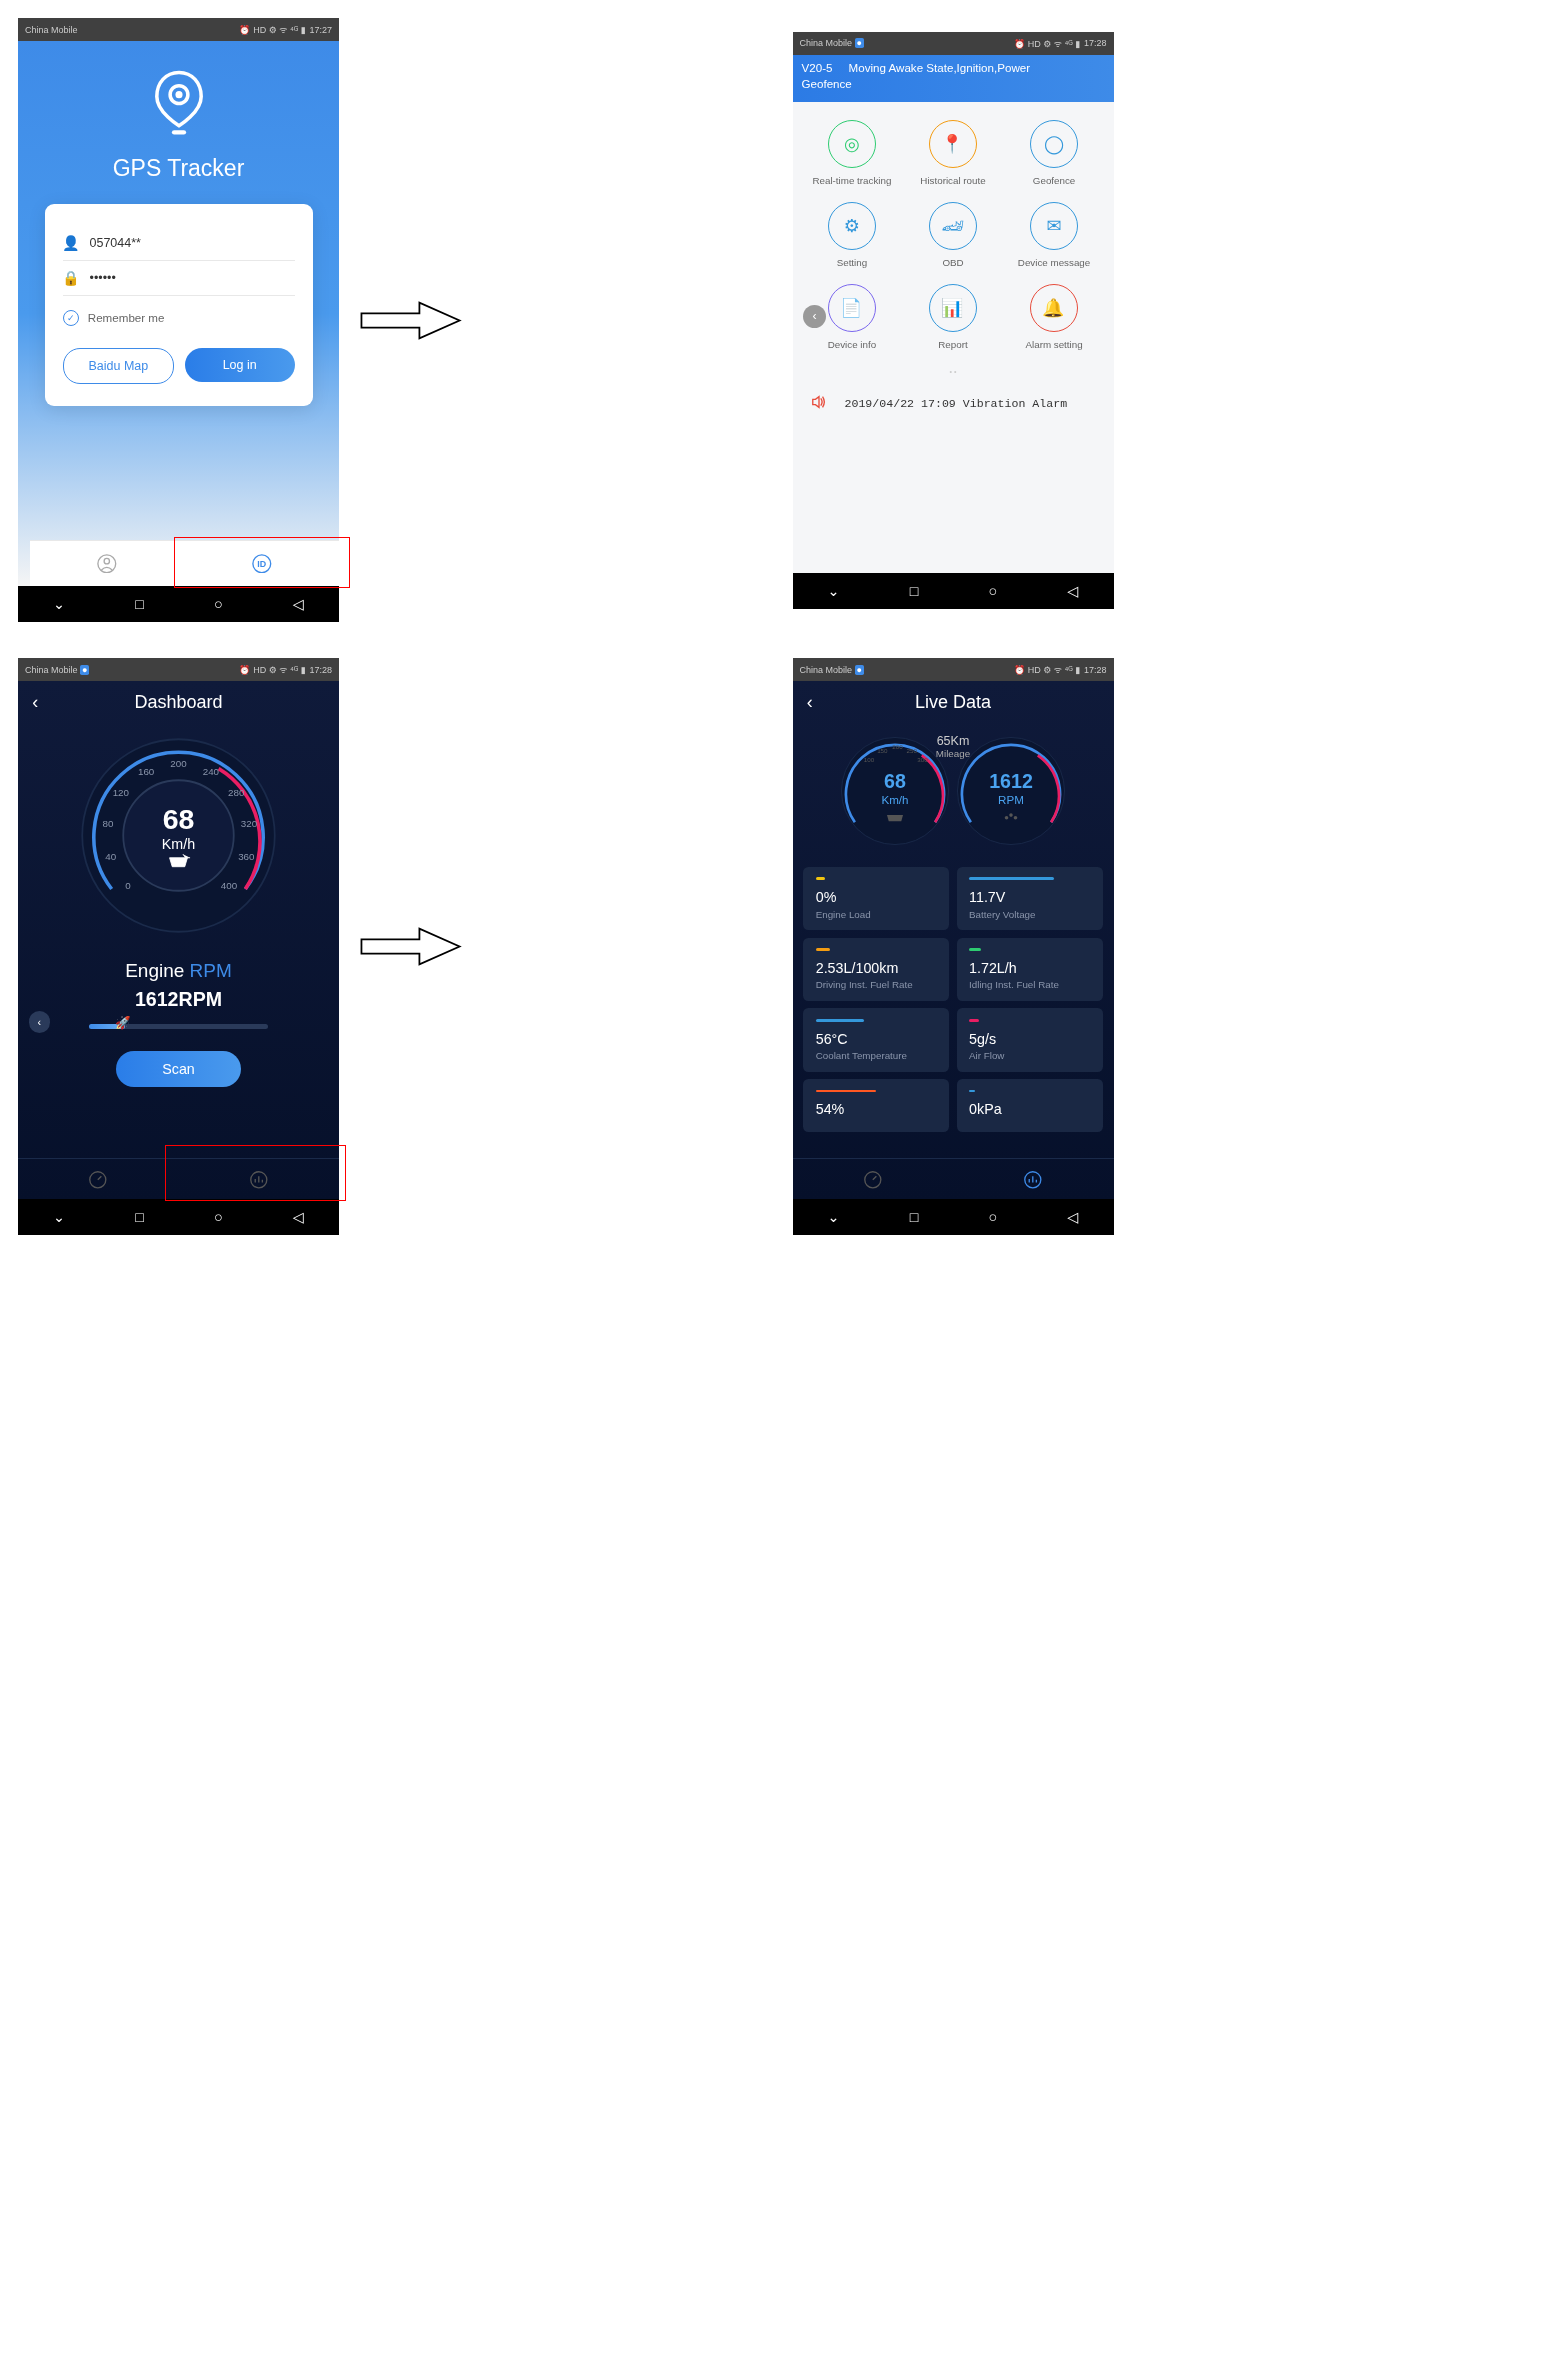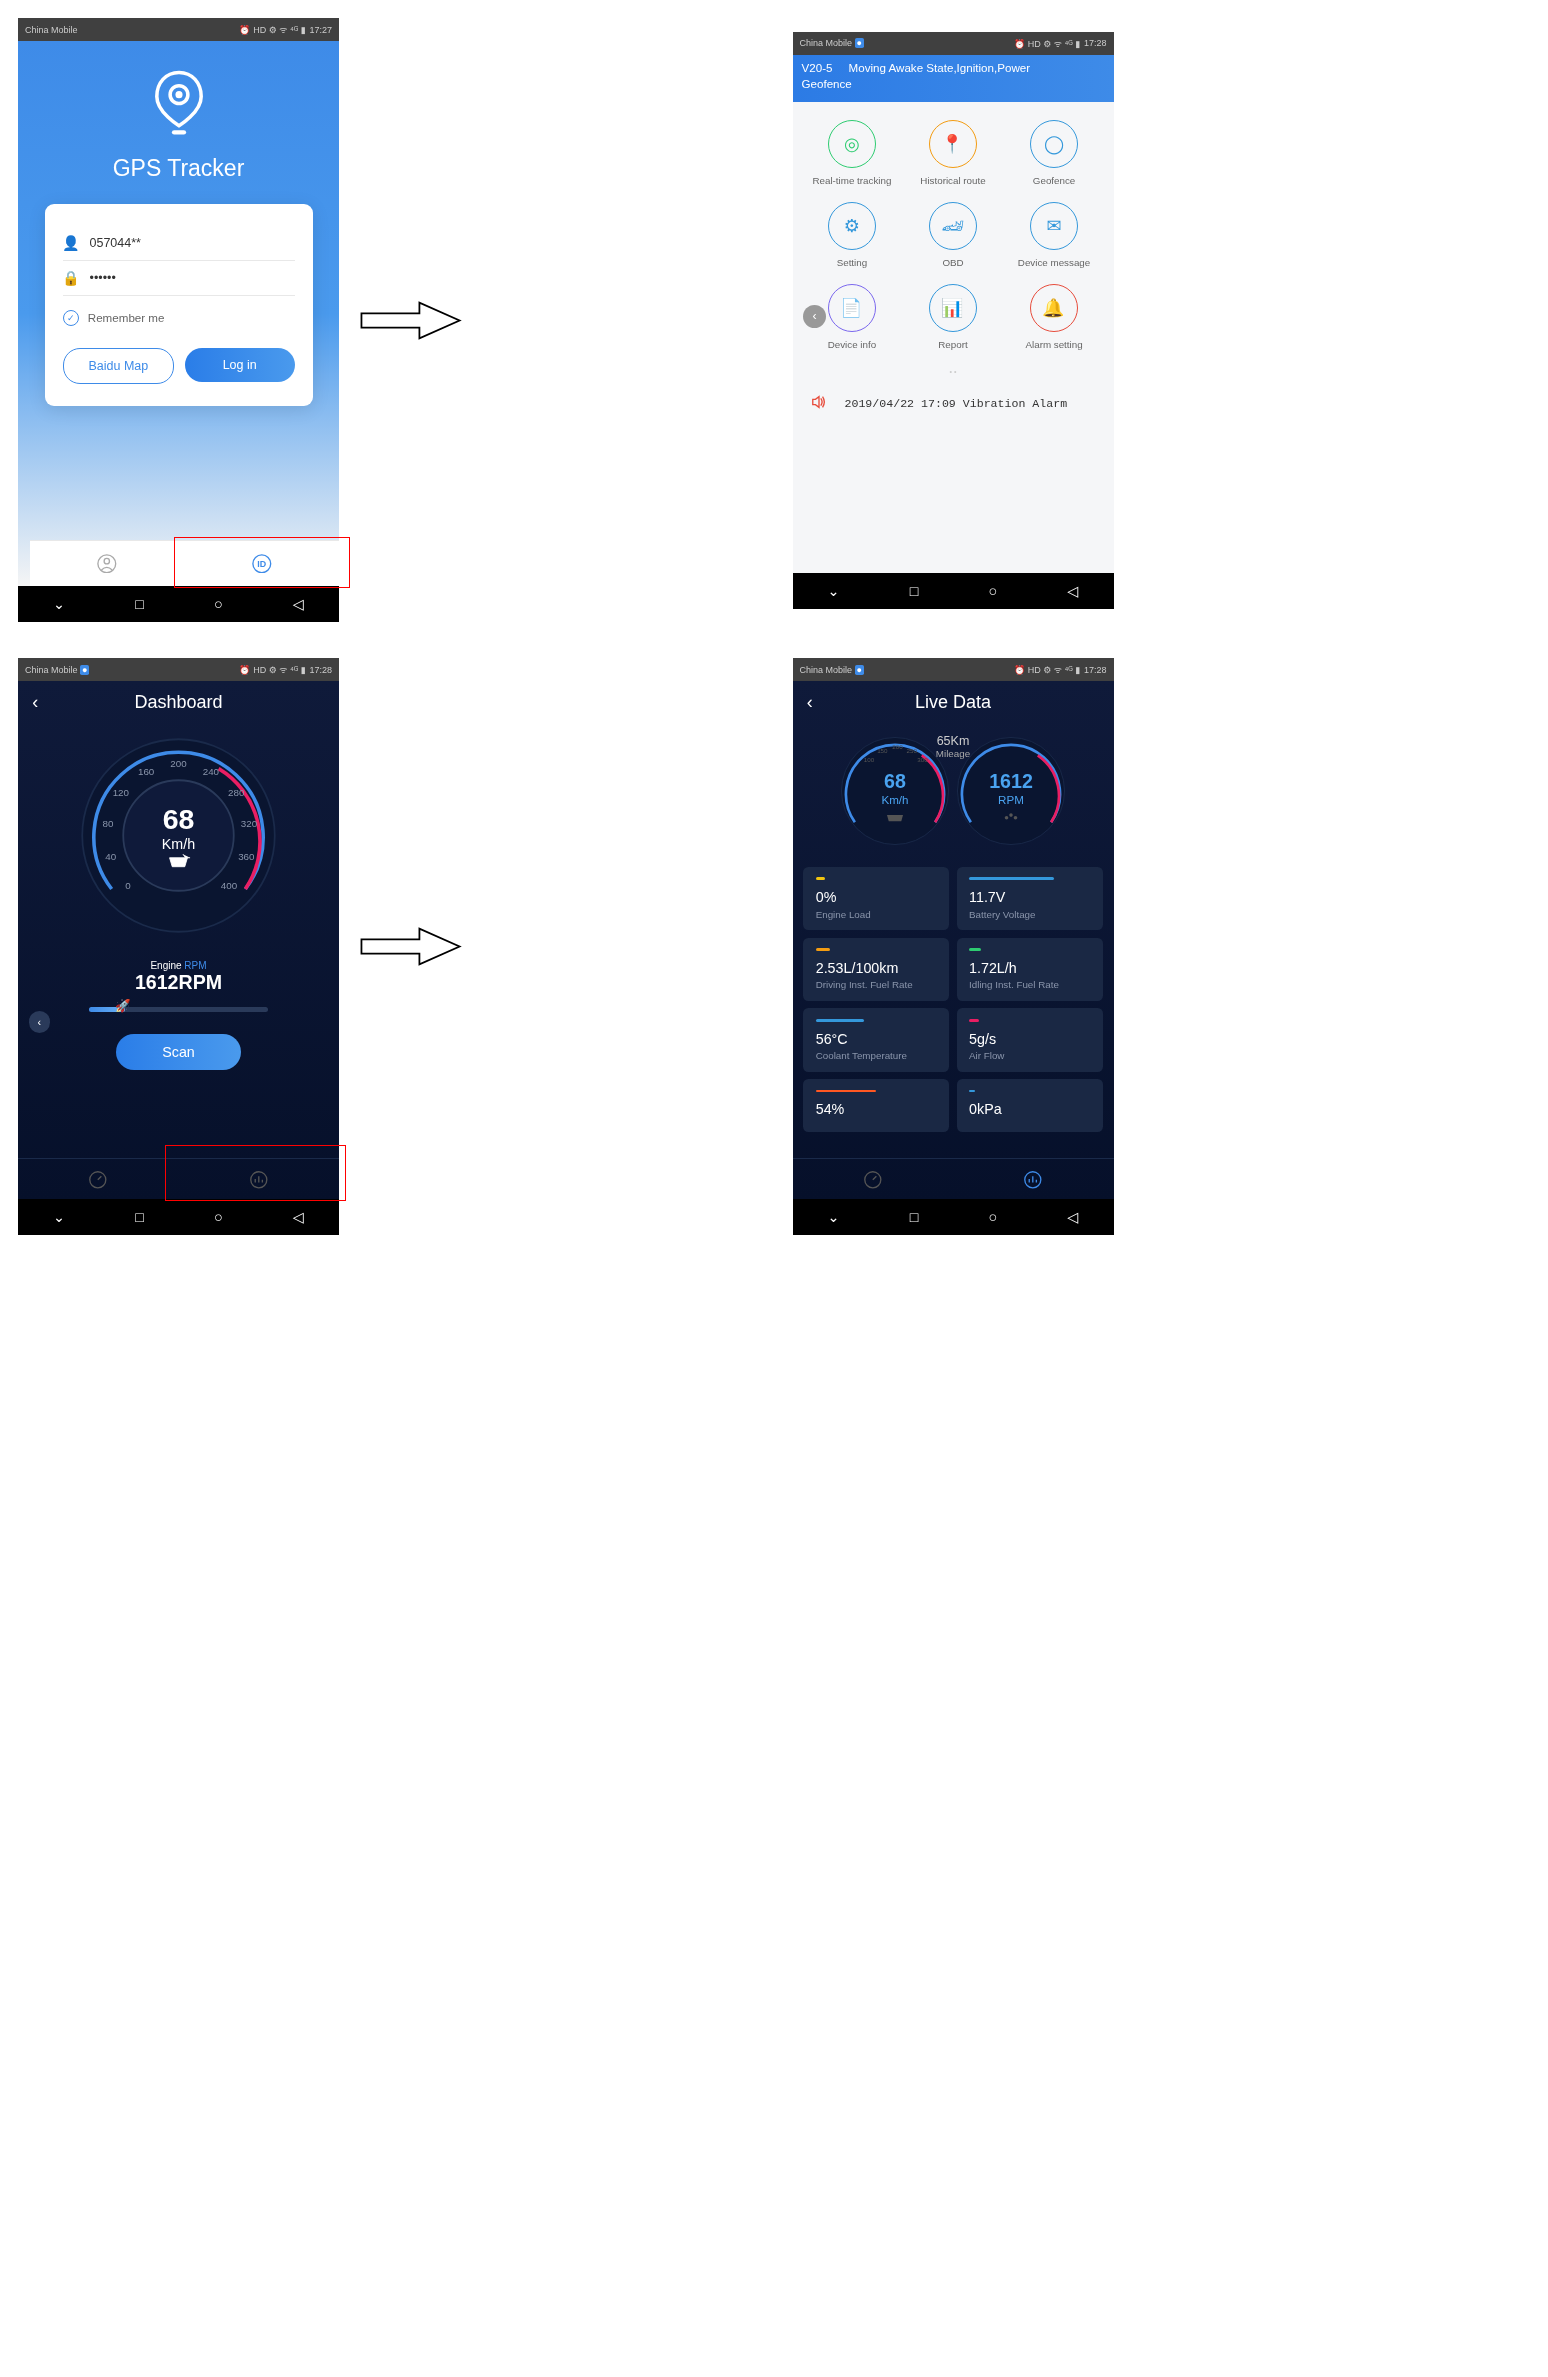--- a/index.html
+++ b/index.html
@@ -221,24 +221,24 @@
 .dash-back { color: #fff; font-size: 18px; width: 27px; }
 .dash-title { flex: 1; text-align: center; font-size: 18px; margin-right: 27px; }
 .gauge {
   width: 205px;
   height: 205px;
   margin: 9px auto 22px;
   position: relative;
 }
 .engine-label {
   text-align: center;
-  font-size: 10px;
+  font-size: 19px;
 }
 .engine-label .rpm-txt { color: #3e8be8; }
-.rpm-value { text-align: center; font-size: 19.6px; font-weight: 600; margin-top: 0; }
+.rpm-value { text-align: center; font-size: 19.6px; font-weight: 600; margin-top: 6px; }
 .progress-row {
   width: 179px;
   margin: 13.4px auto;
   position: relative;
 }
 .progress-track { height: 4.5px; background: #2a3a5a; border-radius: 2.7px; }
 .progress-fill { height: 4.5px; background: linear-gradient(90deg, #3e8be8, #6ab0f5); border-radius: 2.7px; width: 20%; }
 .rocket { position: absolute; left: 15%; top: -9px; color: #fff; font-size: 12.5px; }
 .scan-btn {
   width: 125px;

